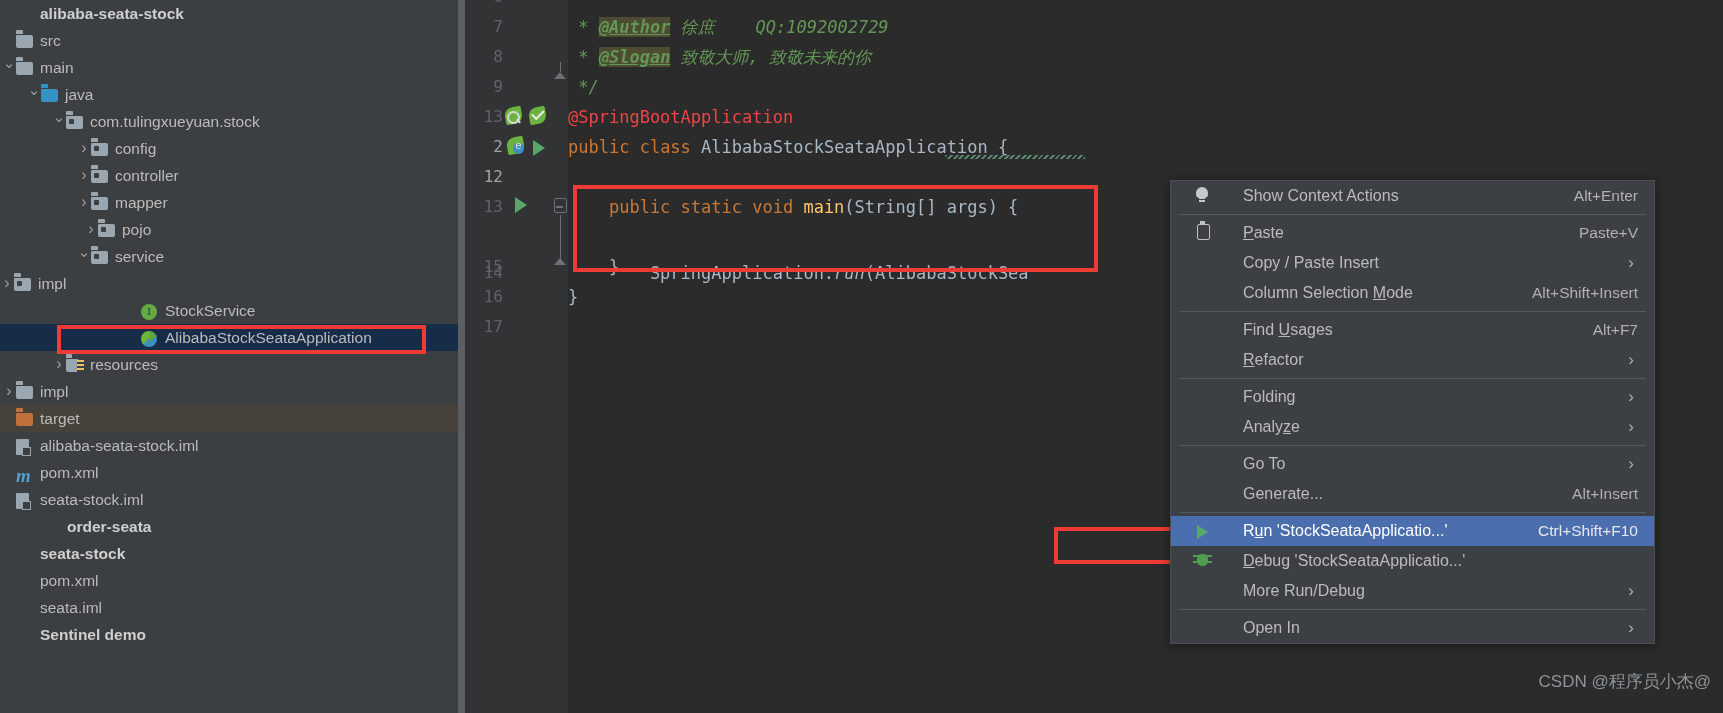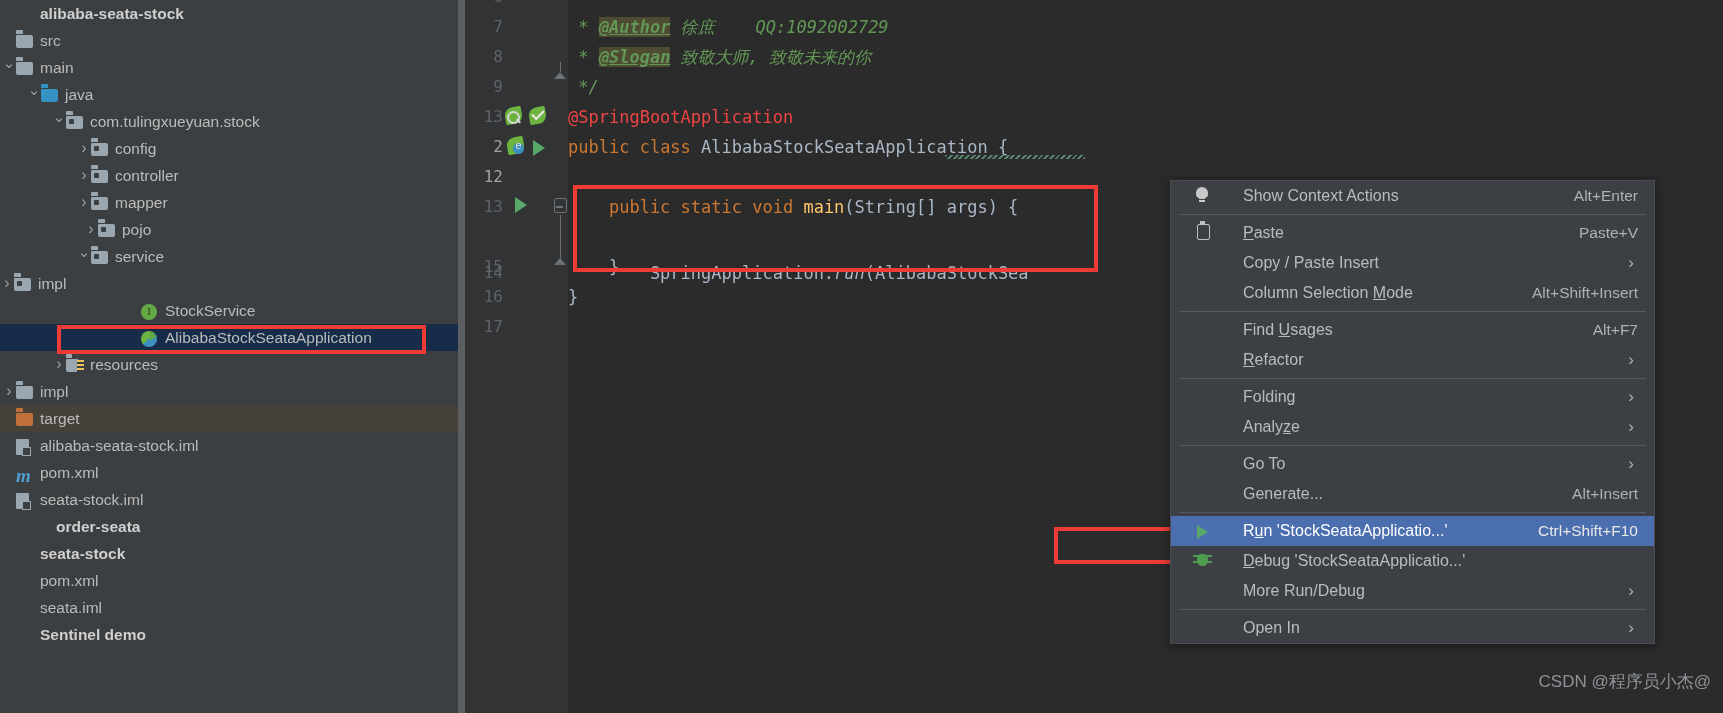--- a/index.html
+++ b/index.html
@@ -276,21 +276,21 @@
         </span>
         <span class="lbl">pom.xml</span>
       </div>
       <div class="tree-row" style="padding-left: 2px;">
         <span class="arrow none"></span>
         <span class="ico">
           <span class="f-iml" style="display: block;"></span>
         </span>
         <span class="lbl">seata-stock.iml</span>
       </div>
-      <div class="tree-row" style="padding-left: 18px;">
+      <div class="tree-row" style="padding-left: 8px; margin-left: 21px;">
         <span class="arrow none"></span>
         <span class="ico"></span>
         <span class="lbl bold">order-seata</span>
       </div>
       <div class="tree-row" style="padding-left: 2px;">
         <span class="arrow none"></span>
         <span class="ico"></span>
         <span class="lbl bold">seata-stock</span>
       </div>
       <div class="tree-row" style="padding-left: 2px;">

